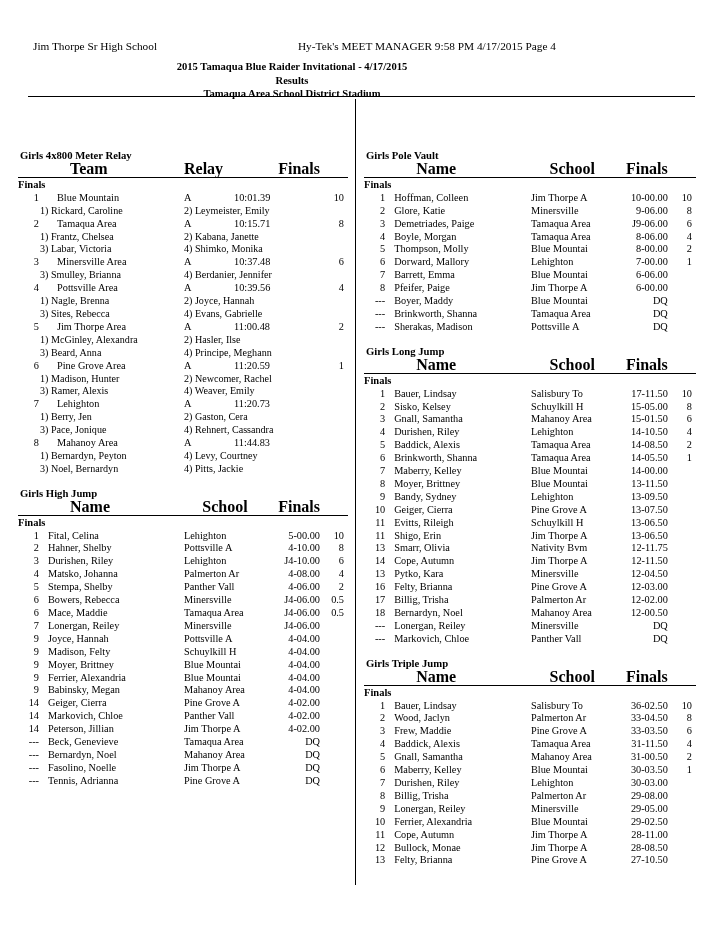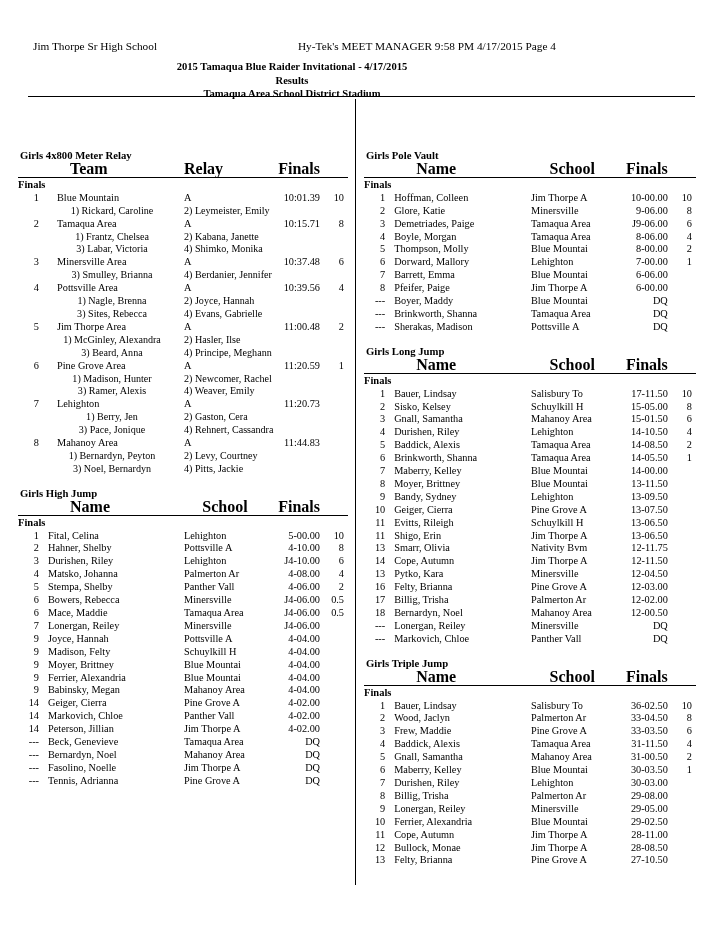--- a/index.html
+++ b/index.html
@@ -140,26 +140,26 @@
   .td-pts    { text-align: right; padding-right: 4px !important; }
 
   .hdr .h-name   { text-align: left; padding-left: 22px; }
   .hdr .h-school { text-align: center; }
   .hdr .h-mark   { text-align: right; padding-right: 2px; }
   .hdr .h-pts    { text-align: right; }
   .hdr .h-relay  { text-align: left; }
 
   
   .leg-row td { font-size: 10.1px; line-height: 12.9px; }
-  .td-leg-a { text-align: center; padding-left: 22px !important; }
+  .td-leg-a { text-align: left; padding-left: 22px !important; }
   .td-leg-b { text-align: left; }
   .td-team  { text-align: left; padding-left: 9px !important; }
   .td-relay { text-align: left; }
 
-  .relay-mark { text-align: right; padding-right: 2px !important; }
+  .relay-mark { text-align: left; padding-right: 2px !important; }
 </style>
 </head>
 <body>
 
 <div id="page">
 
   <div class="pg-head">
     <div class="head-row1">
       <div class="head-school">Jim Thorpe Sr High School</div>
       <div class="head-meetmgr">Hy-Tek's MEET MANAGER  9:58 PM  4/17/2015  Page 4</div>
@@ -299,21 +299,21 @@
               </tr>
               <tr>
                 <td class="td-place">8</td>
                 <td class="td-team">Mahanoy Area</td>
                 <td class="td-relay">A</td>
                 <td class="relay-mark">11:44.83</td>
                 <td class="td-pts"></td>
               </tr>
               <tr class="leg-row">
                 <td class="td-leg-a" colspan="2">1) Bernardyn, Peyton</td>
-                <td class="td-leg-b" colspan="3">2) Levy, Courtney</td>
+                <td class="td-leg-b" colspan="3">4) Levy, Courtney</td>
               </tr>
               <tr class="leg-row">
                 <td class="td-leg-a" colspan="2">3) Noel, Bernardyn</td>
                 <td class="td-leg-b" colspan="3">4) Pitts, Jackie</td>
               </tr>
             </tbody>
         </table>
       </div>
 
       <div class="event">

